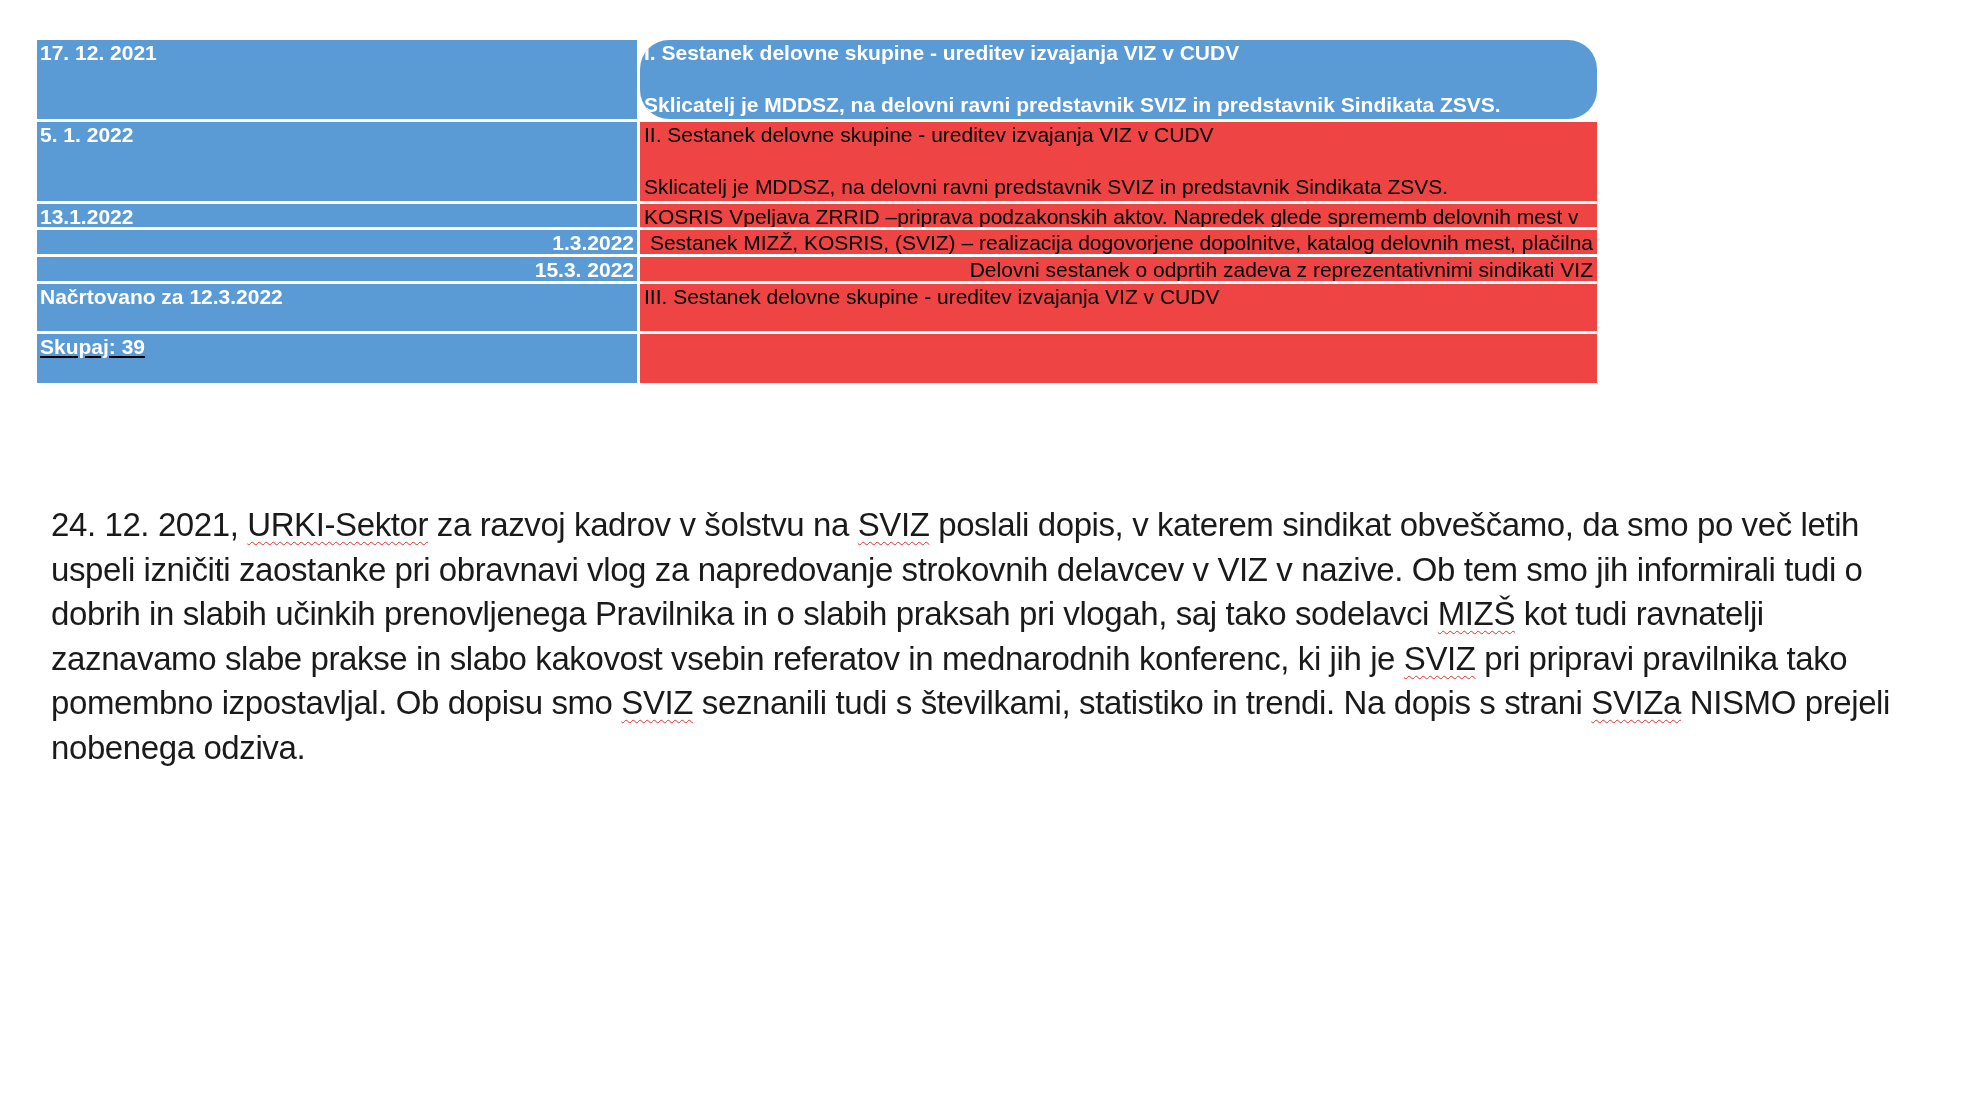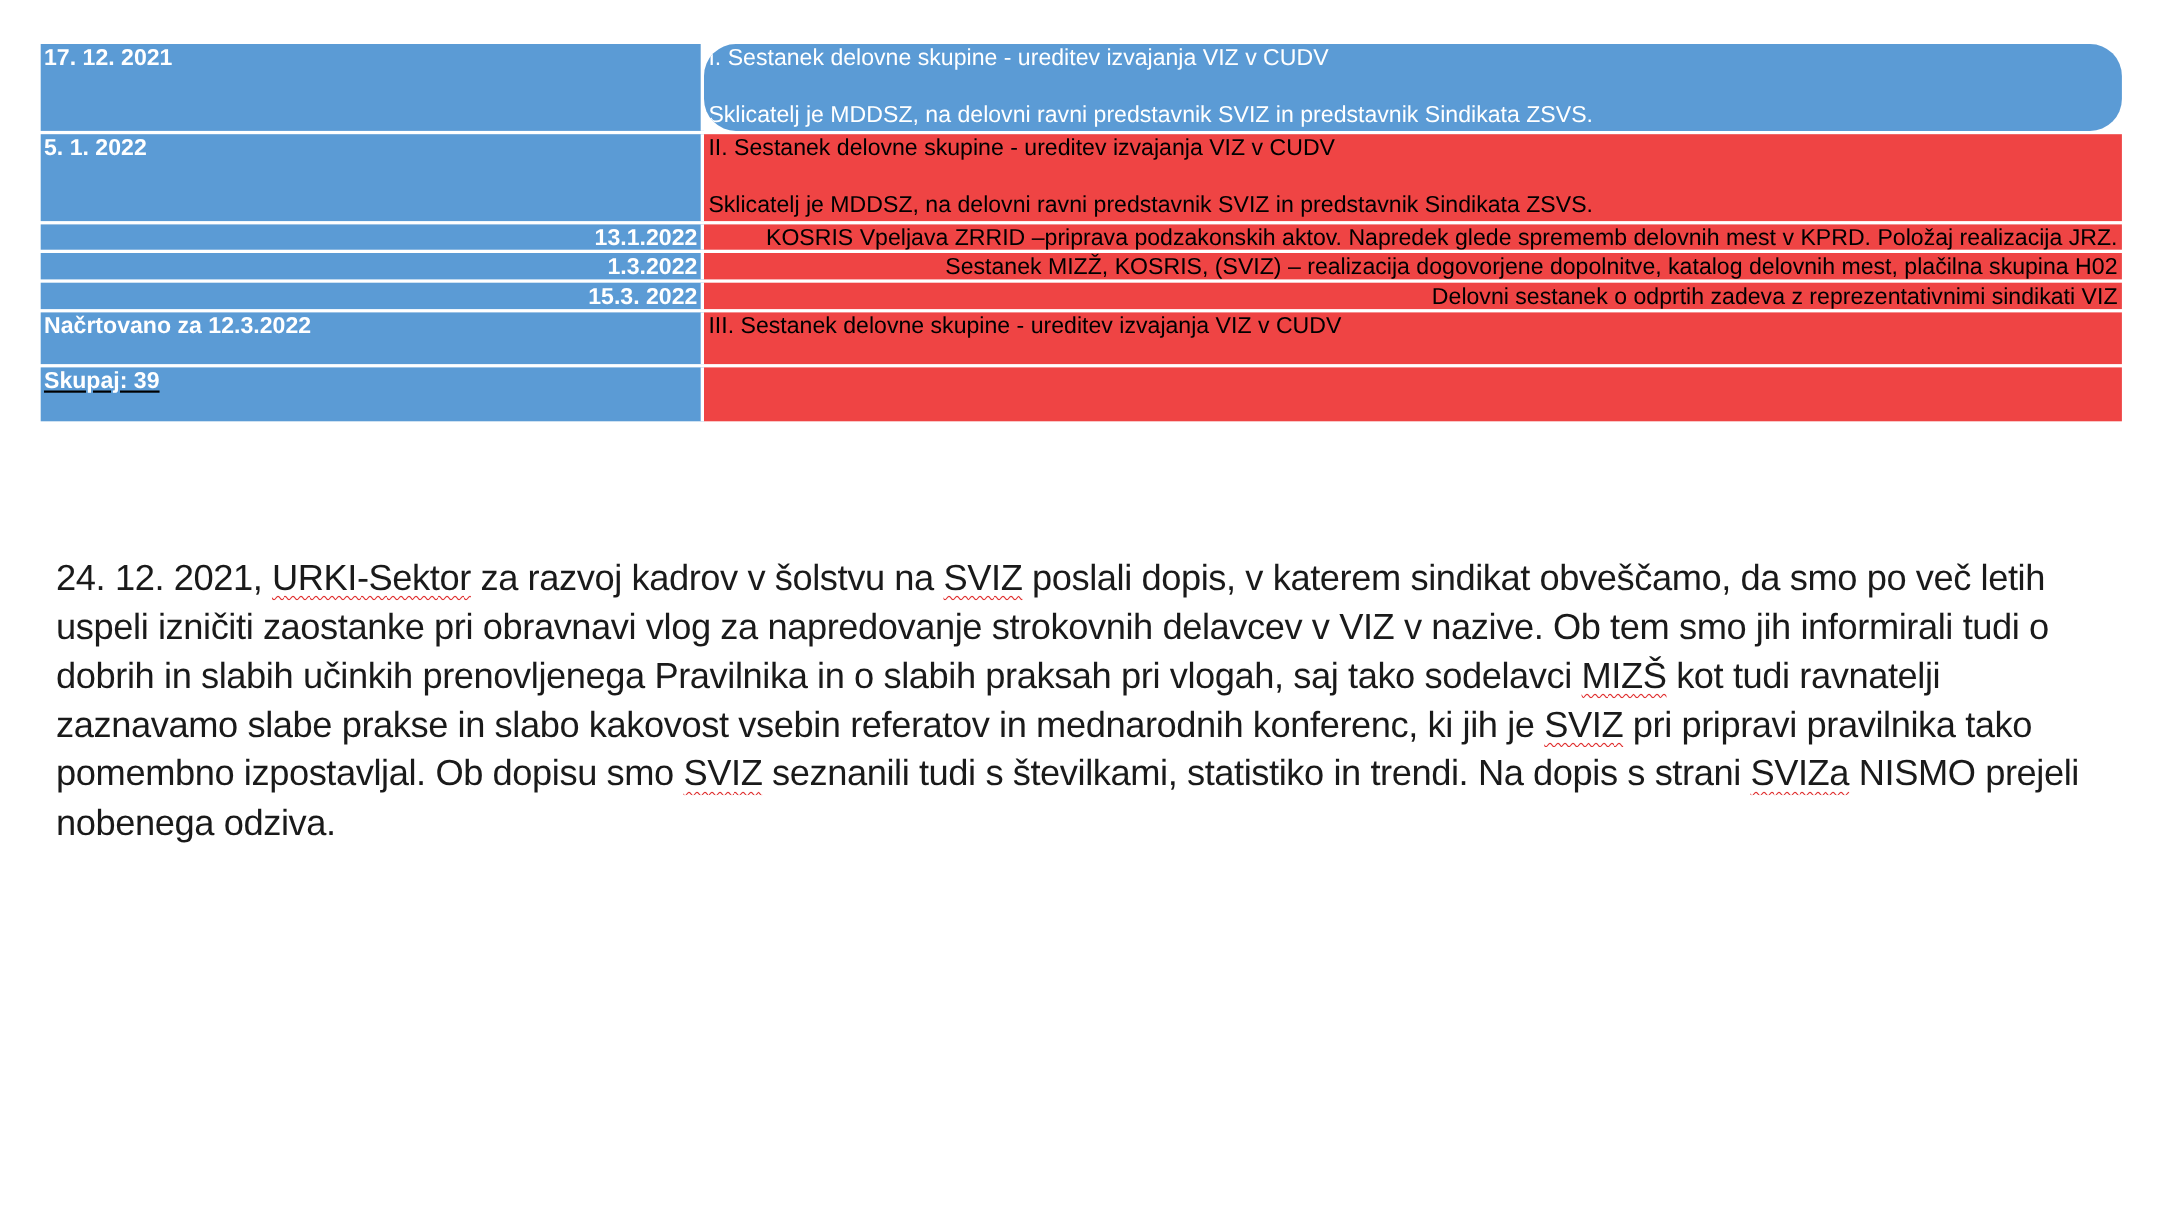--- a/index.html
+++ b/index.html
@@ -1,35 +1,35 @@
 <!DOCTYPE html>
 <html><head>
 <meta charset="utf-8">
 <style>
   html, body { margin: 0; padding: 0; background: #ffffff; }
   body { width: 1968px; height: 1103px; position: relative; overflow: hidden; }
   .slide-table {
-    position: absolute; left: 37px; top: 40px; width: 1892px;
+    position: absolute; left: 37px; top: 40px; width: 1560px;
     border-collapse: separate; border-spacing: 0;
     font-family: "Liberation Sans", "DejaVu Sans", sans-serif;
     font-size: 21px; line-height: 26px;
   }
   .row { display: flex; border-bottom: 3px solid #ffffff; }
   .cell-date {
     width: 603px; background: #5b9bd5; color: #ffffff; font-weight: bold;
     padding: 0 3px; box-sizing: border-box; border-right: 3px solid #ffffff;
     white-space: pre-line;
   }
   .cell-desc {
     flex: 1; background: #ef4444; color: #000000;
     padding: 0 4px; box-sizing: border-box; white-space: pre-line;
   }
-  .row.header .cell-desc { background: #5b9bd5; color: #ffffff; font-weight: normal; border-radius: 29px; }
+  .row.header .cell-desc { background: #5b9bd5; color: #ffffff; font-weight: bold; border-radius: 29px; }
   .h-tall { height: 79px; }
-  .h-short { height: 23px; text-align: right; }
+  .h-short { height: 23px; }
   .h-short2 { height: 24px; text-align: right; }
   .h-mid { height: 47px; }
   .h-total { height: 49px; text-decoration: underline; }
   .h-tall .cell-date, .h-tall .cell-desc,
   .h-short .cell-date, .h-short .cell-desc,
   .h-short2 .cell-date, .h-short2 .cell-desc,
   .h-mid .cell-date, .h-mid .cell-desc,
   .h-total .cell-date, .h-total .cell-desc { height: 100%; overflow: hidden; }
   .line-gap { display: block; height: 26px; }
 

